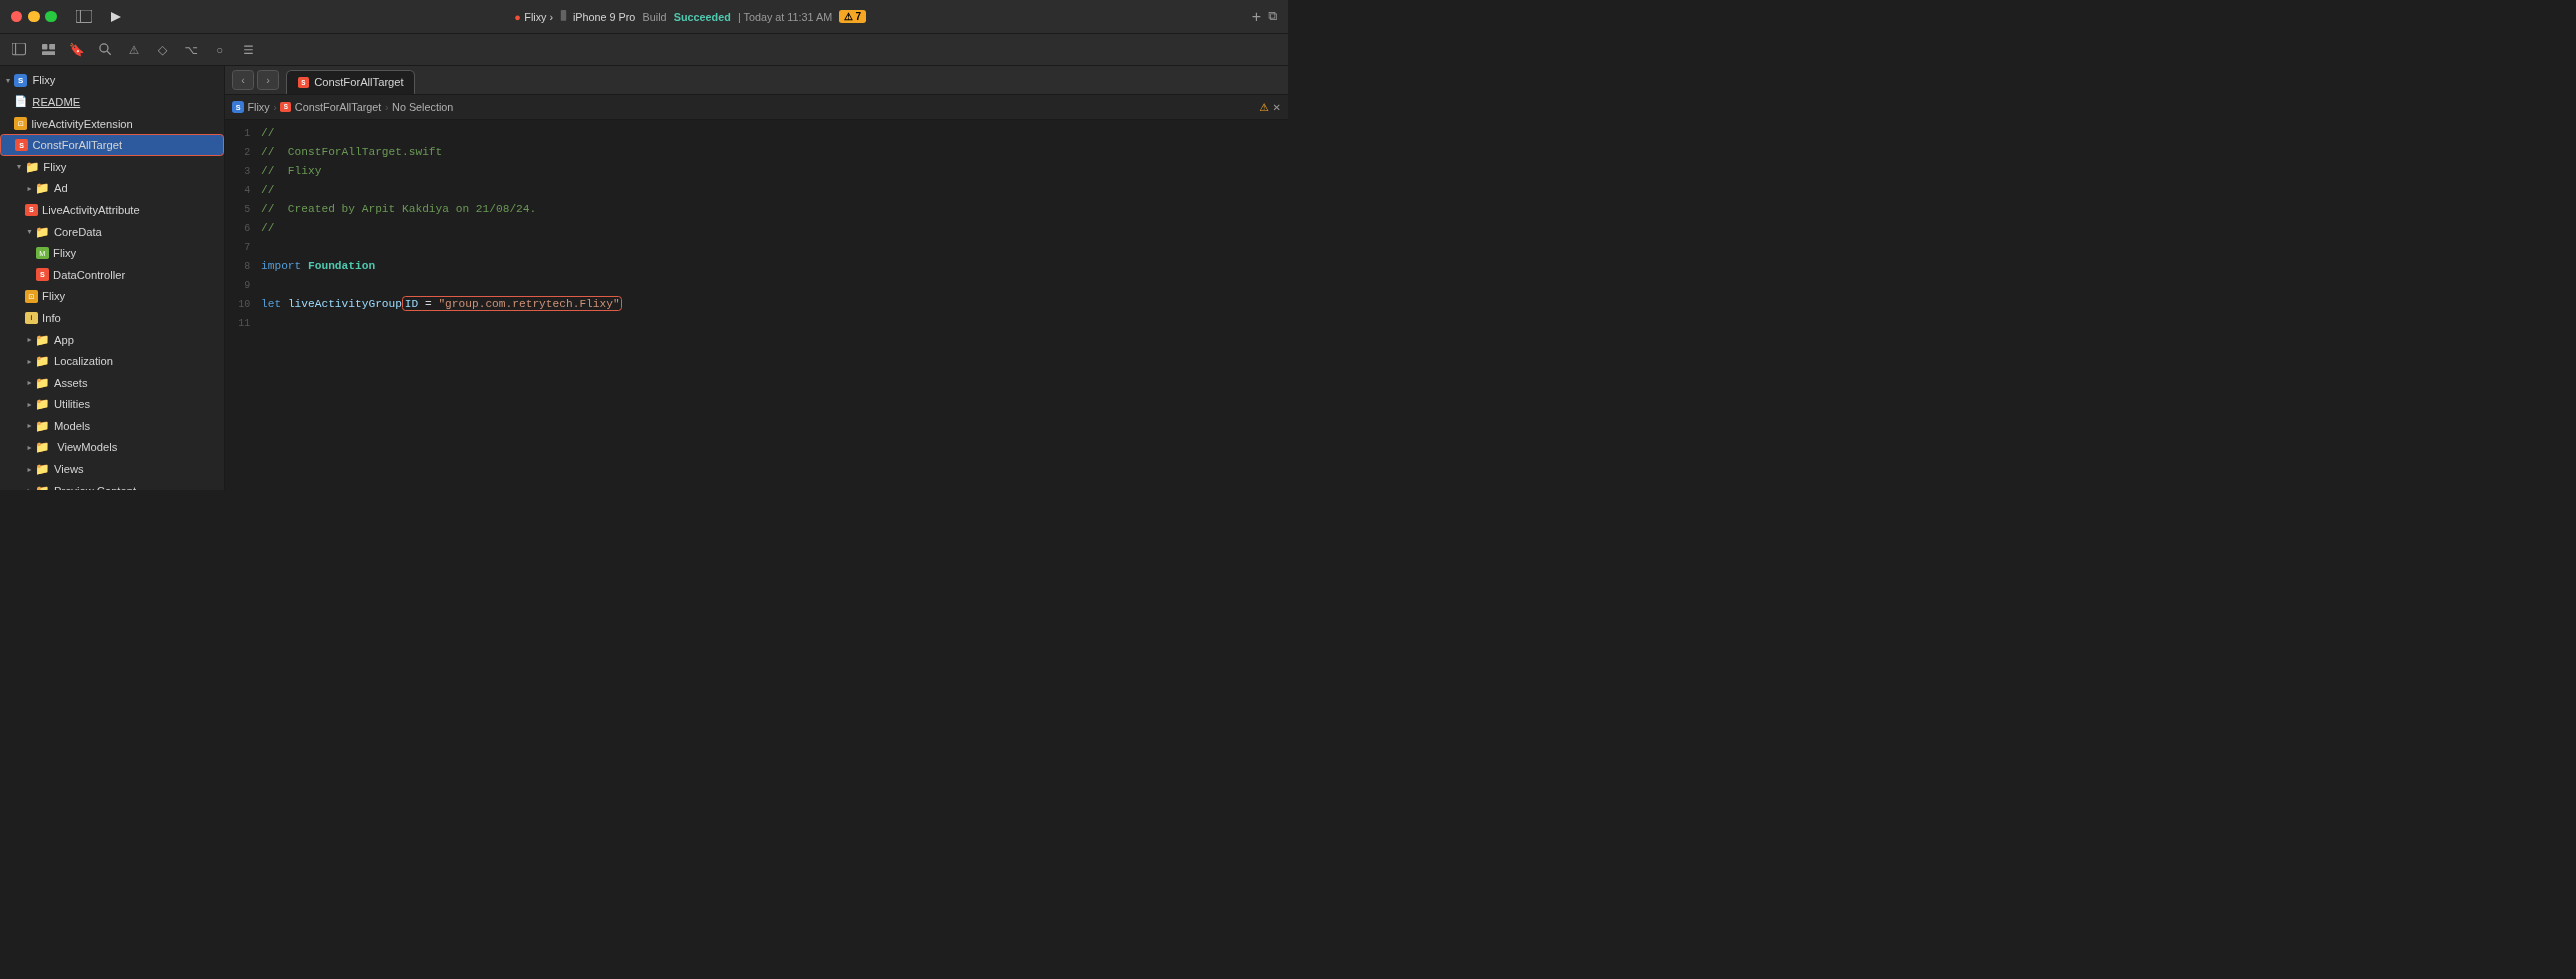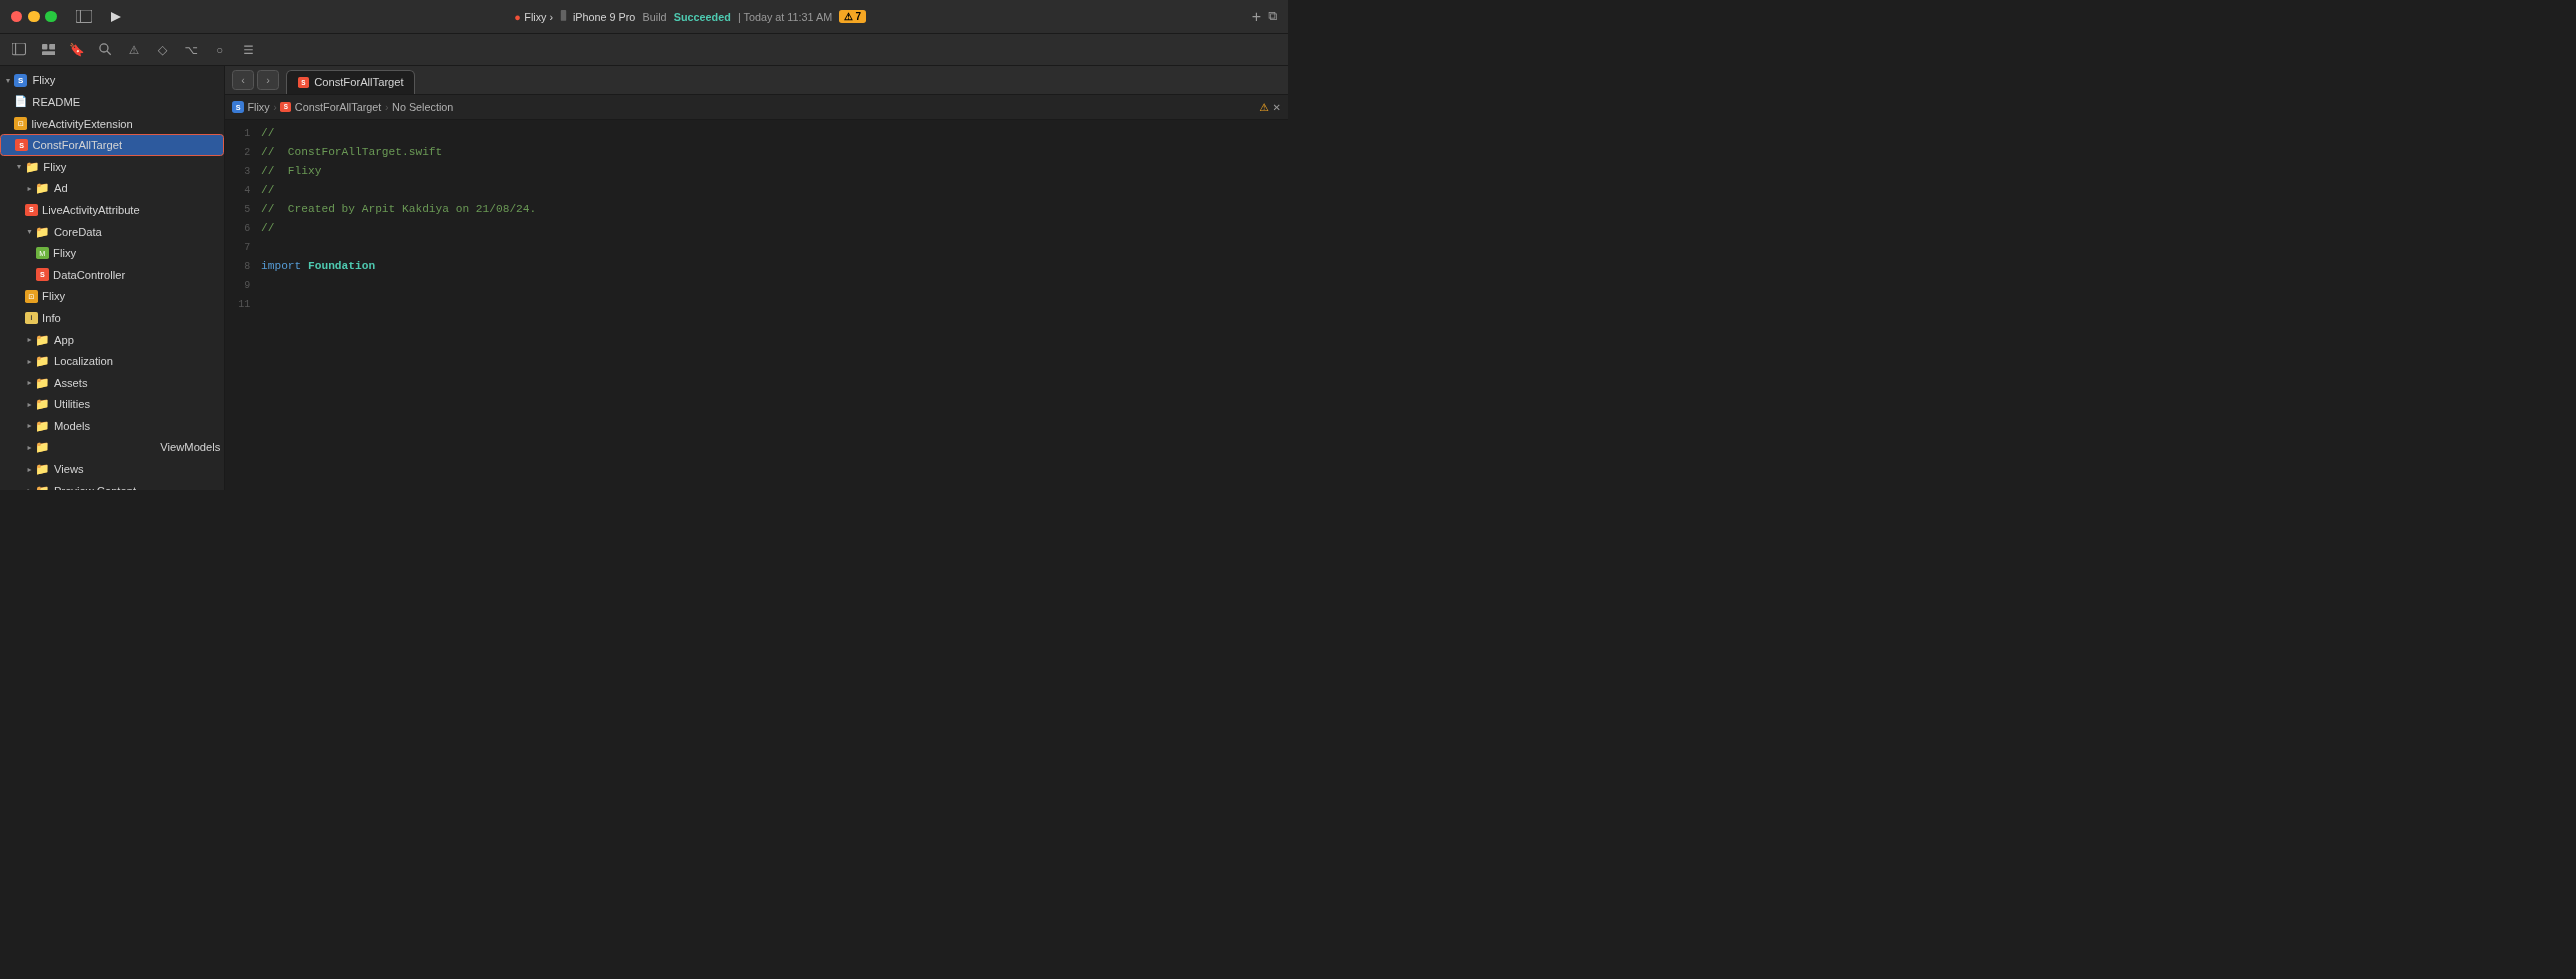--- a/index.html
+++ b/index.html
@@ -436,21 +436,21 @@
   <div class="sidebar">
 
     <div class="sidebar-item">
       <span class="chevron down"></span>
       <span class="project-icon">S</span>
       <span class="item-label" style="margin-left:3.6px;">Flixy</span>
     </div>
 
     <div class="sidebar-item indent-1">
       <span class="book-icon">📄</span>
-      <span class="item-label" style="margin-left:2.7px;">README</span>
+      <span class="item-label" style="margin-left:2.7px;text-decoration:underline;">README</span>
     </div>
 
     <div class="sidebar-item indent-1">
       <span class="liveactivity-icon">⊡</span>
       <span class="item-label" style="margin-left:2.7px;">liveActivityExtension</span>
     </div>
 
     <div class="sidebar-item indent-1 selected">
       <span class="swift-icon swift-orange">S</span>
       <span class="item-label" style="margin-left:2.7px;">ConstForAllTarget</span>
@@ -525,21 +525,21 @@
 
     <div class="sidebar-item indent-2">
       <span class="chevron right"></span>
       <span class="folder-icon">📁</span>
       <span class="item-label" style="margin-left:1.8px;">Models</span>
     </div>
 
     <div class="sidebar-item indent-2">
       <span class="chevron right"></span>
       <span class="folder-icon">📁</span>
-      <span class="item-label" style="margin-left:17px;text-align:right;">ViewModels</span>
+      <span class="item-label" style="margin-left:5px;">ViewModels</span>
     </div>
 
     <div class="sidebar-item indent-2">
       <span class="chevron right"></span>
       <span class="folder-icon">📁</span>
       <span class="item-label" style="margin-left:1.8px;">Views</span>
     </div>
 
     <div class="sidebar-item indent-2">
       <span class="chevron right"></span>
@@ -606,20 +606,24 @@
       </div>
       <div class="code-line">
         <span class="line-num">8</span>
         <span class="code-content"><span class="c-keyword">import</span> <span class="c-type">Foundation</span></span>
       </div>
       <div class="code-line">
         <span class="line-num">9</span>
         <span class="code-content"> </span>
       </div>
       <div class="code-line">
+        <span class="line-num">10</span>
+        <span class="code-content"><span class="c-keyword">let</span> <span class="c-var">liveActivityGroup</span><span class="highlight-box"><span class="c-var">ID</span> <span class="c-plain">= </span><span class="c-string">"group.com.retrytech.Flixy"</span></span></span>
+      </div>
+      <div class="code-line">
         <span class="line-num">11</span>
         <span class="code-content"> </span>
       </div>
     </div>
   </div>
 
 </div>
 
 
 </body></html>

